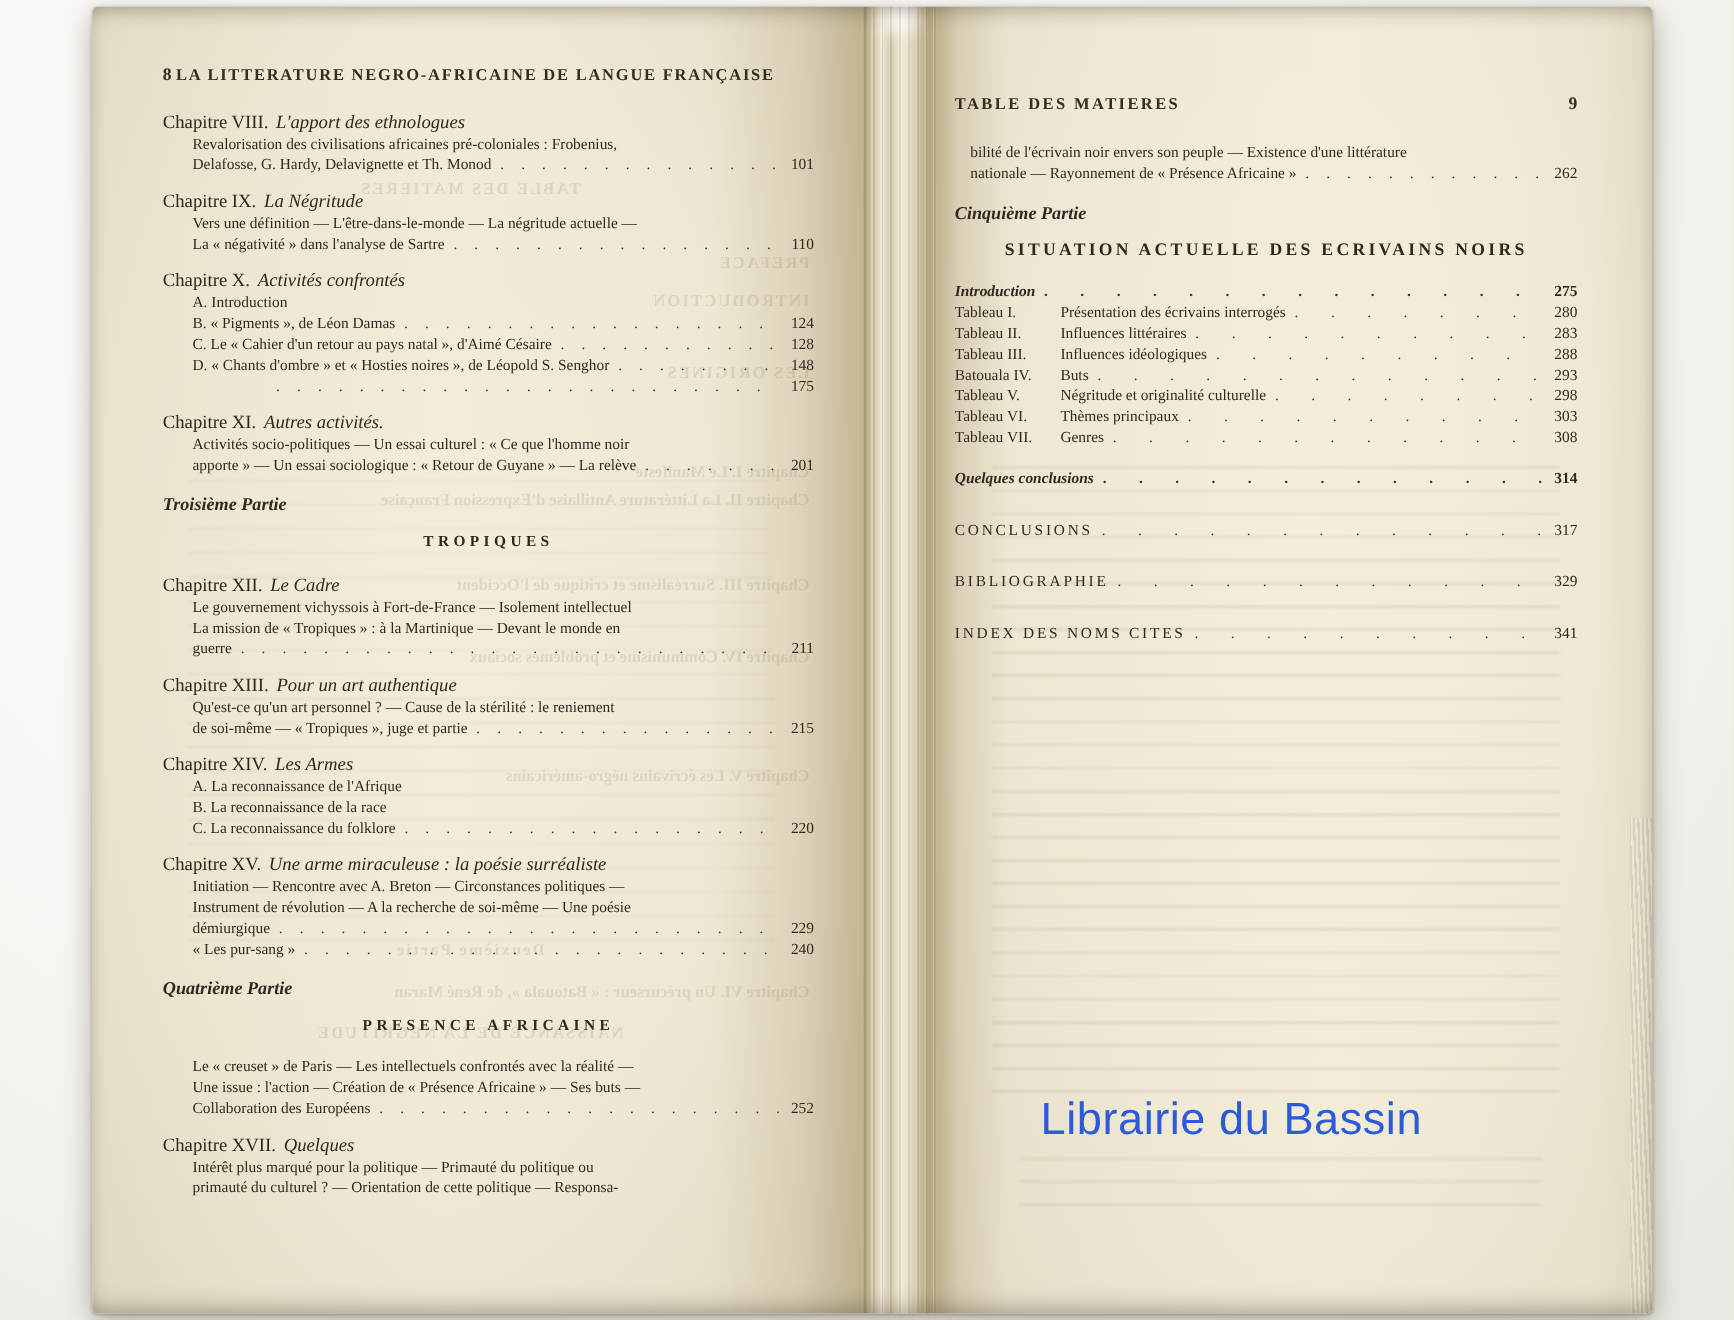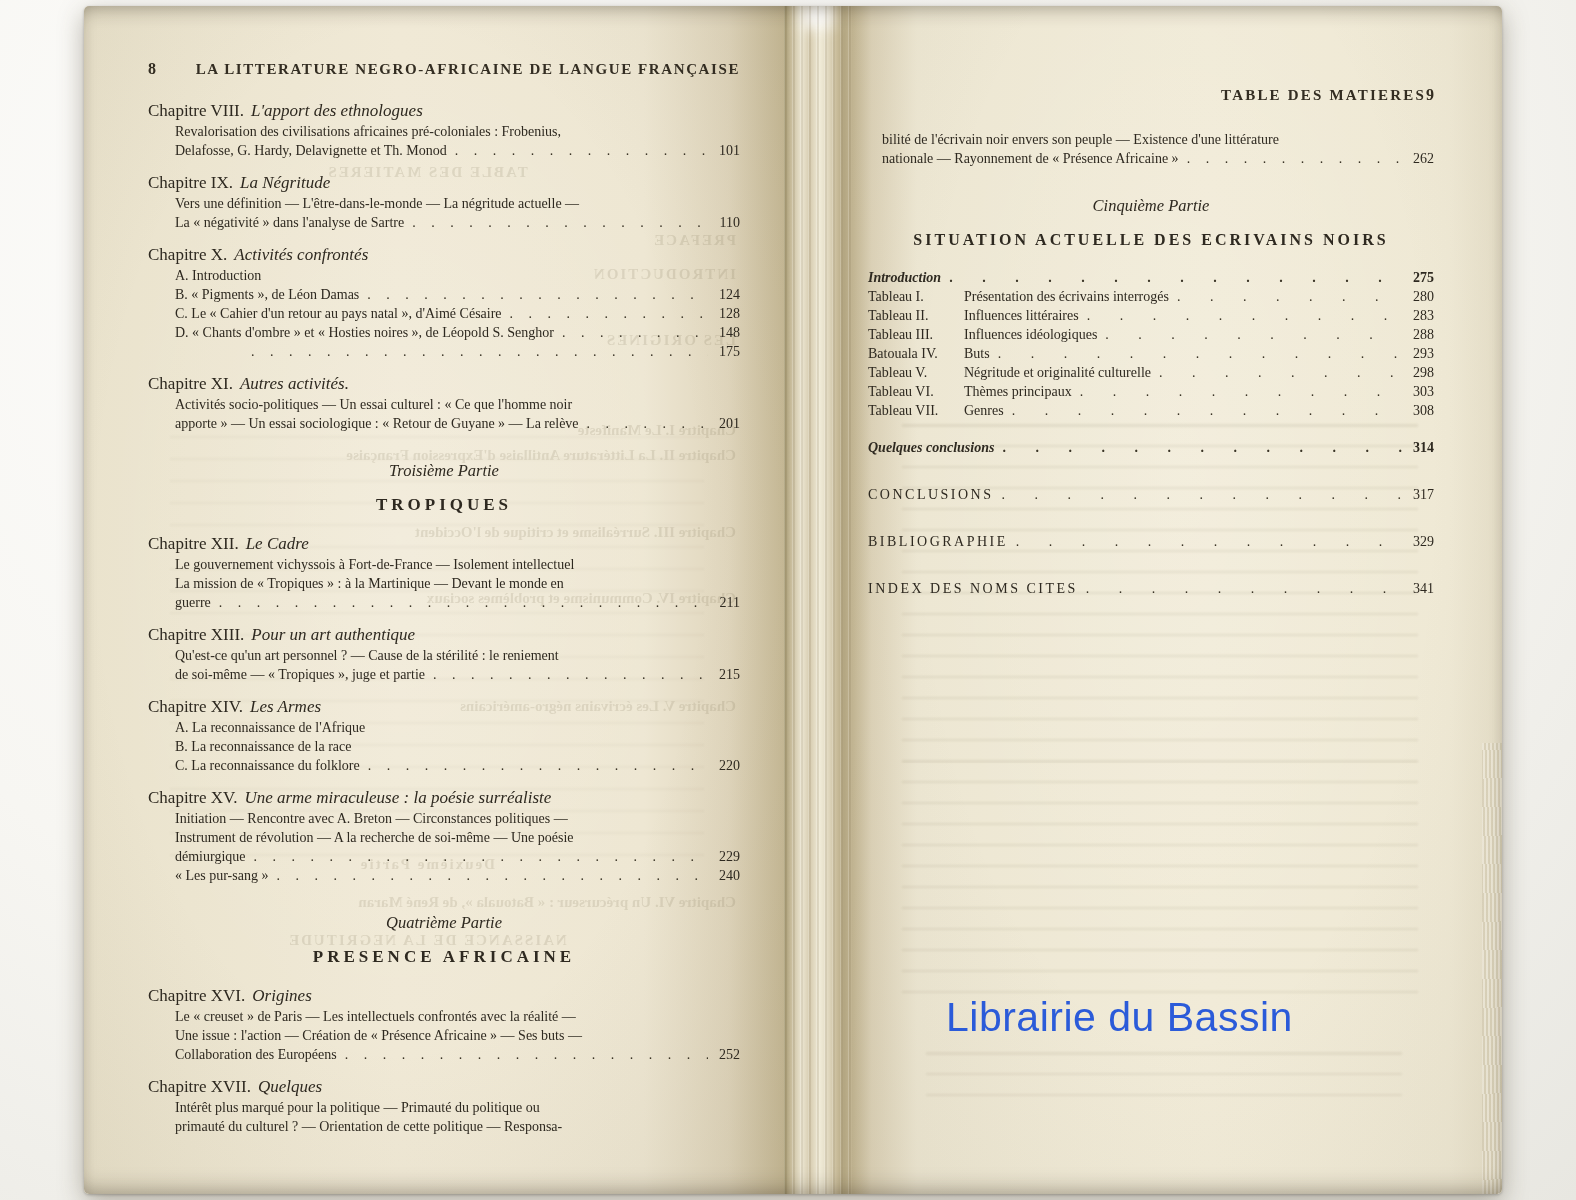--- a/index.html
+++ b/index.html
@@ -25,37 +25,37 @@
     background:linear-gradient(90deg,#c3b693 0%,#ddd3b9 3%,#ede7d3 10%,#f1ebd8 55%,#efe9d5 92%,#e6dfc9 100%)}
   .page-right::before{content:'';position:absolute;inset:0;
     background:radial-gradient(ellipse at 50% 40%,rgba(255,255,252,.14) 0%,rgba(0,0,0,0) 55%,rgba(110,95,60,.08) 100%)}
   .page-right::after{content:'';position:absolute;right:0;bottom:0;width:20px;top:62%;opacity:.4;
     background:repeating-linear-gradient(88deg,rgba(255,255,255,.55) 0 2px,rgba(140,125,90,.35) 2px 4px)}
   
   .content{position:absolute;color:#2e2920;z-index:4}
   .left-content{left:64px;top:54px;width:592px}
   .right-content{left:16px;top:80px;width:566px}
   .page-header{display:flex;align-items:baseline;font-size:15px;font-weight:bold;letter-spacing:1.6px;color:#332d22}
-  .page-header .running{flex:1;text-align:right}
+  .page-header .running{flex:1;text-align:left}
   .page-header .folio{font-size:16px;letter-spacing:0}
   .left-content .page-header{margin-bottom:22px}
   .left-content .page-header .folio{margin-right:4px}
   .right-content .page-header{margin-bottom:26px;letter-spacing:2.2px}
   .row{font-size:14px;line-height:19px}
   .leaders{display:flex;align-items:baseline}
   .dots{flex:1;overflow:hidden;white-space:nowrap;padding:0 4px 0 8px;color:#3a3426}
   .dots::after{content:". . . . . . . . . . . . . . . . . . . . . . . . . . . . . . . . . . . . . . . . . . . . . . . . . . . . . . . . . . . .";letter-spacing:6px}
   .pagenum{min-width:32px;text-align:right}
   .chapter{margin-top:12px;font-size:17px;line-height:22px;white-space:nowrap}
   .chap-title{font-style:italic;margin-left:7px}
   .desc{margin-left:27px}
   .page-right-zone .desc{margin-left:14px}
   .dots-only{margin-left:95px}
-  .part{margin-top:28px;margin-bottom:8px;text-align:center;font-style:italic;font-weight:normal;font-size:16.5px;line-height:20px}
-  .bigtitle{margin-top:14px;margin-bottom:18px;text-align:center;letter-spacing:4px;font-weight:bold;font-size:17px;line-height:20px}
+  .part{margin-top:16px;margin-bottom:8px;font-style:italic;font-weight:bold;font-size:16.5px;line-height:20px}
+  .bigtitle{margin-top:14px;margin-bottom:18px;text-align:center;letter-spacing:4px;font-weight:bold;font-size:14px;line-height:20px}
   .page-right-zone .bigtitle{letter-spacing:3px;font-size:16px}
   .tabrow{margin-top:0}
   .italline + .tabrow{margin-top:0}
   .tab-label{display:inline-block;width:96px;flex-shrink:0}
   .tab-title{white-space:nowrap}
   .italline{margin-top:18px;font-weight:bold}
   .ital{font-style:italic}
   .capline{margin-top:28px}
   .caps{letter-spacing:2.5px}
   .tabrow .dots::after,.italline .dots::after,.capline .dots::after{letter-spacing:13px}
@@ -229,23 +229,20 @@
               <span class="desc-text">« Les pur-sang »</span>
               <span class="dots"></span>
               <span class="pagenum">240</span>
             </div>
             <div class="row part">
               <span>Quatrième Partie</span>
             </div>
             <div class="row bigtitle">
               <span>PRESENCE AFRICAINE</span>
             </div>
-            <div class="row chapter">
-              <span class="chap-label">Chapitre XVI.</span><span class="chap-title">Origines</span>
-            </div>
             <div class="row desc">
               <span class="desc-text">Le « creuset » de Paris — Les intellectuels confrontés avec la réalité —</span>
             </div>
             <div class="row desc">
               <span class="desc-text">Une issue : l'action — Création de « Présence Africaine » — Ses buts —</span>
             </div>
             <div class="row desc leaders">
               <span class="desc-text">Collaboration des Européens</span>
               <span class="dots"></span>
               <span class="pagenum">252</span>

